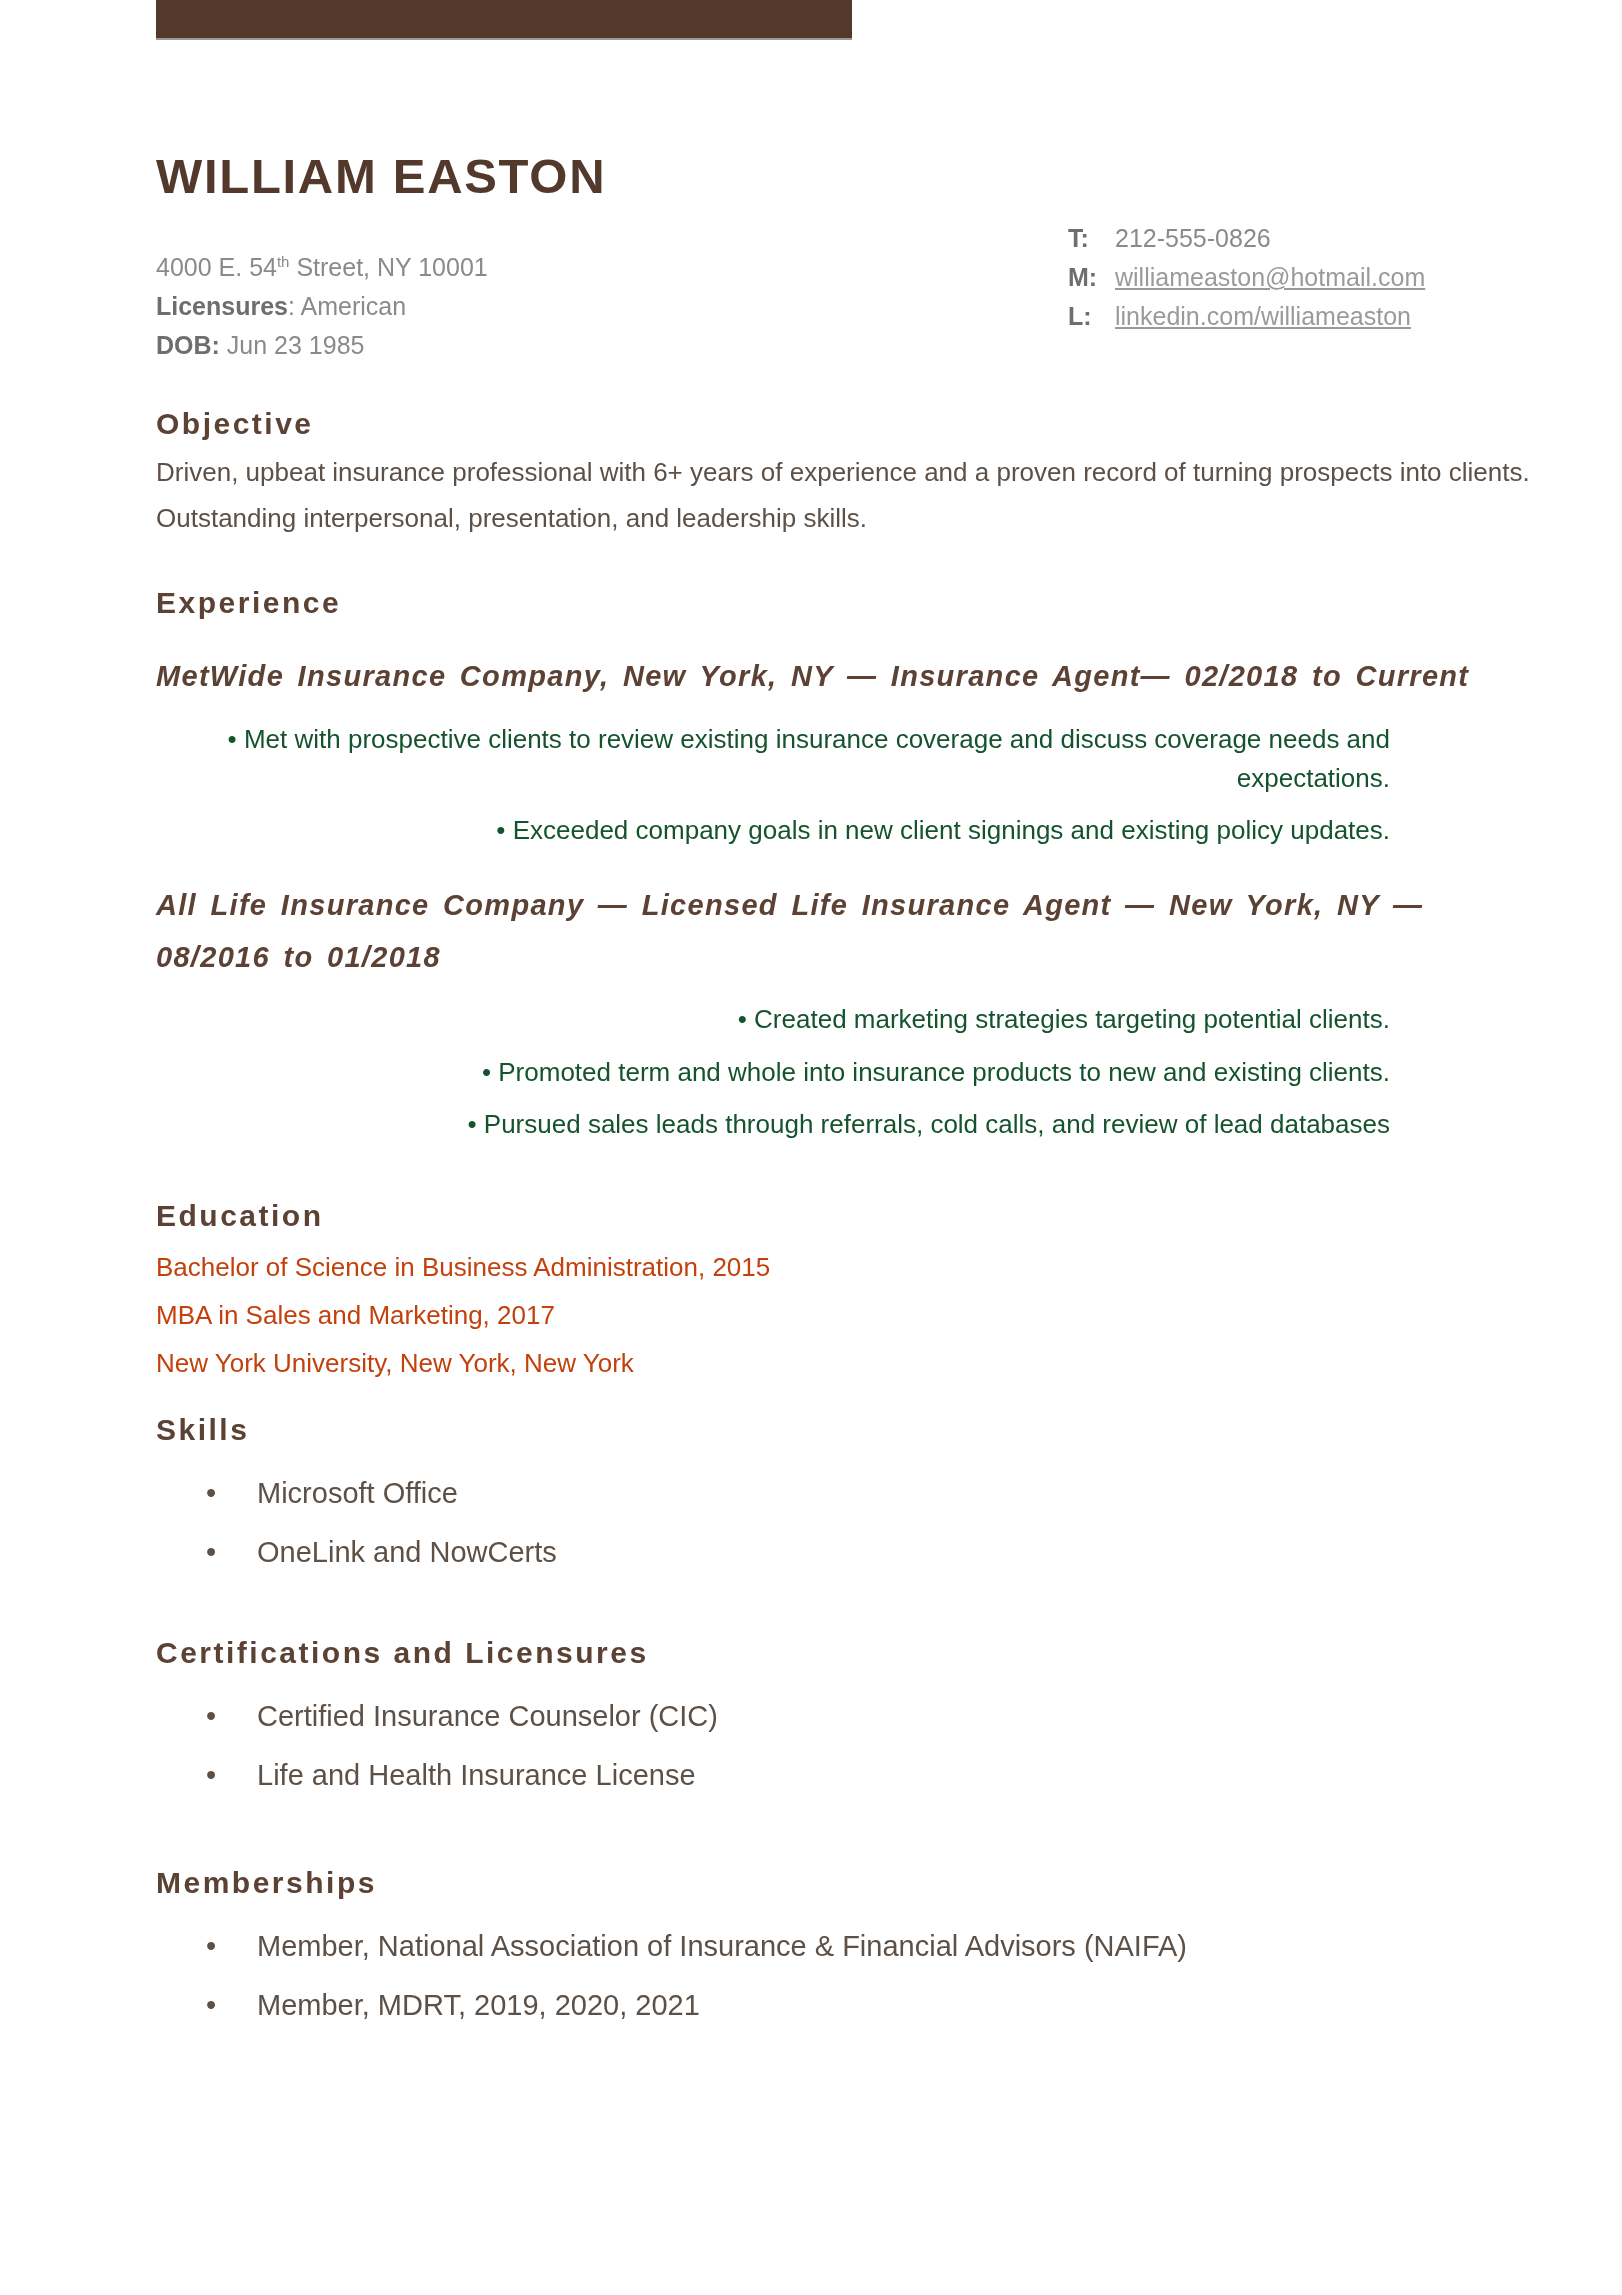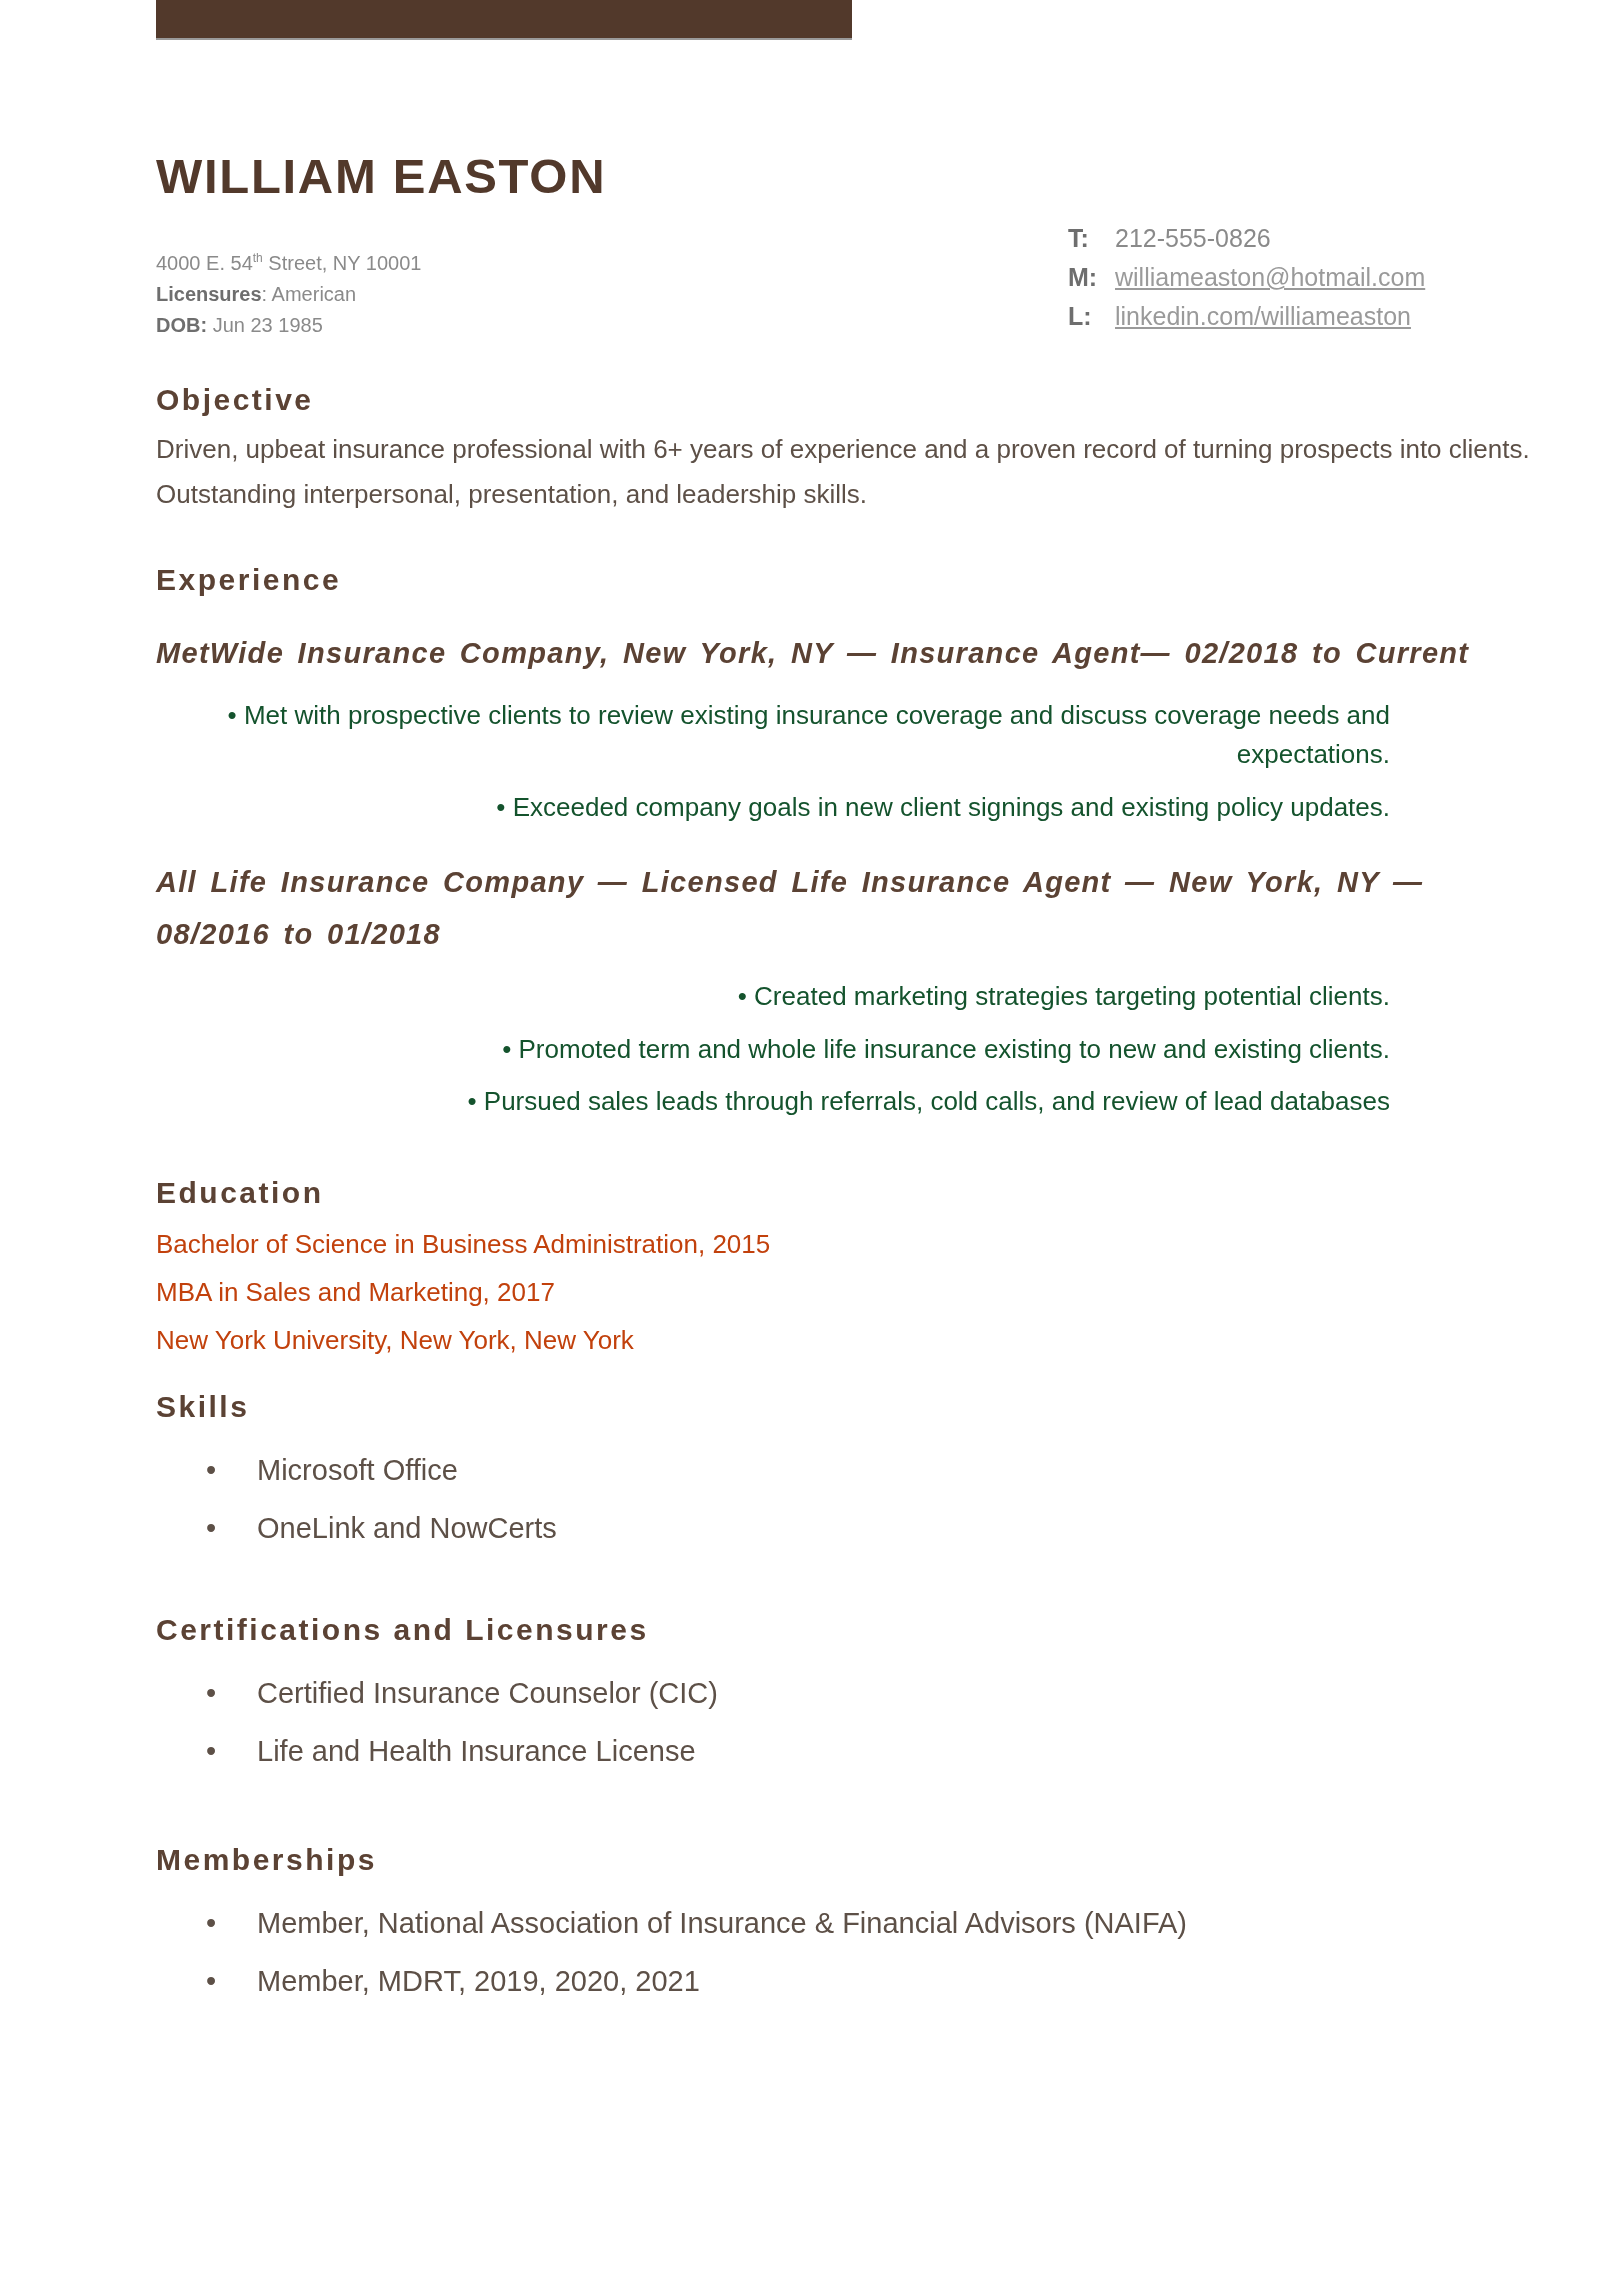--- a/index.html
+++ b/index.html
@@ -28,21 +28,21 @@
 
   h1.name {
     margin-top:108px;
     font-size:49px; font-weight:700;
     letter-spacing:1.7px;
     color:#52392B;
     line-height:1.15;
   }
 
   .contact-row { display:flex; margin-top:15px; }
-  .contact-left { padding-top:29px; color:#8A8A8A; font-size:20px; line-height:1.55; }
+  .contact-left { padding-top:29px; color:#8A8A8A; font-size:25px; line-height:1.55; }
   .contact-left strong { color:#6E6E6E; font-weight:700; }
   .contact-right { margin-left:auto; width:467px; color:#8A8A8A; font-size:25px; line-height:1.55; }
   .clabel { display:inline-block; width:47px; color:#6E6E6E; font-weight:700; }
   .contact-link { color:#9A9A9A; text-decoration:underline; cursor:pointer; }
   sup { font-size:60%; vertical-align:super; }
 
   h2.section {
     font-size:30px; font-weight:700;
     letter-spacing:2.5px;
     color:#5B4234;
@@ -122,21 +122,21 @@
 
     <h3 class="job-title">MetWide Insurance Company, New York, NY — Insurance Agent— 02/2018 to Current</h3>
     <div class="xp-bullets">
       <p class="xp">Met with prospective clients to review existing insurance coverage and discuss coverage needs and expectations.</p>
       <p class="xp">Exceeded company goals in new client signings and existing policy updates.</p>
     </div>
 
     <h3 class="job-title">All Life Insurance Company —  Licensed Life Insurance Agent — New York, NY — 08/2016 to 01/2018</h3>
     <div class="xp-bullets">
       <p class="xp">Created marketing strategies targeting potential clients.</p>
-      <p class="xp">Promoted term and whole life insurance existing to new and existing clients.</p>
+      <p class="xp">Promoted term and whole into insurance products to new and existing clients.</p>
       <p class="xp">Pursued sales leads through referrals, cold calls, and review of lead databases</p>
     </div>
 
     <h2 class="section" id="education-title">Education</h2>
     <div class="edu-lines">
       <p>Bachelor of Science in Business Administration, 2015</p>
       <p>MBA in Sales and Marketing, 2017</p>
       <p>New York University, New York, New York</p>
     </div>
 

